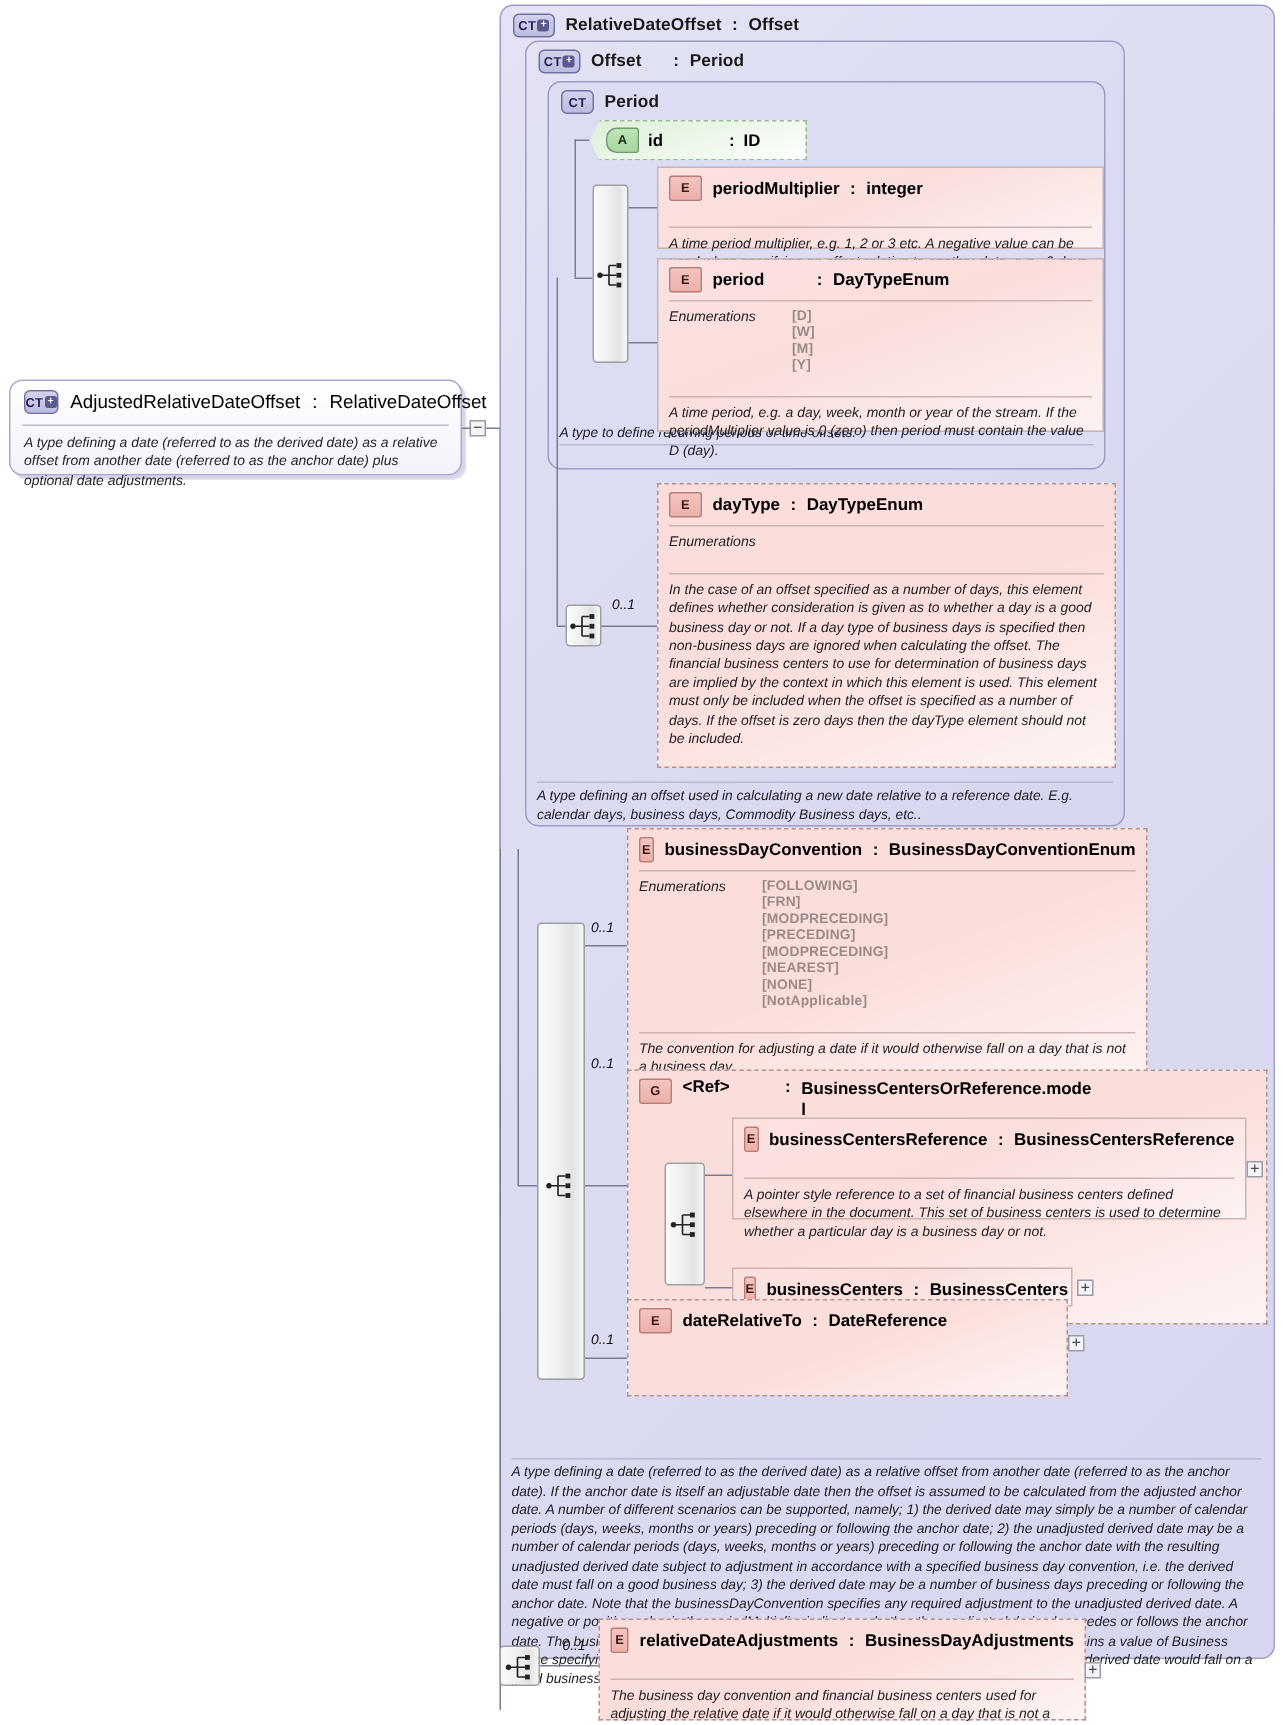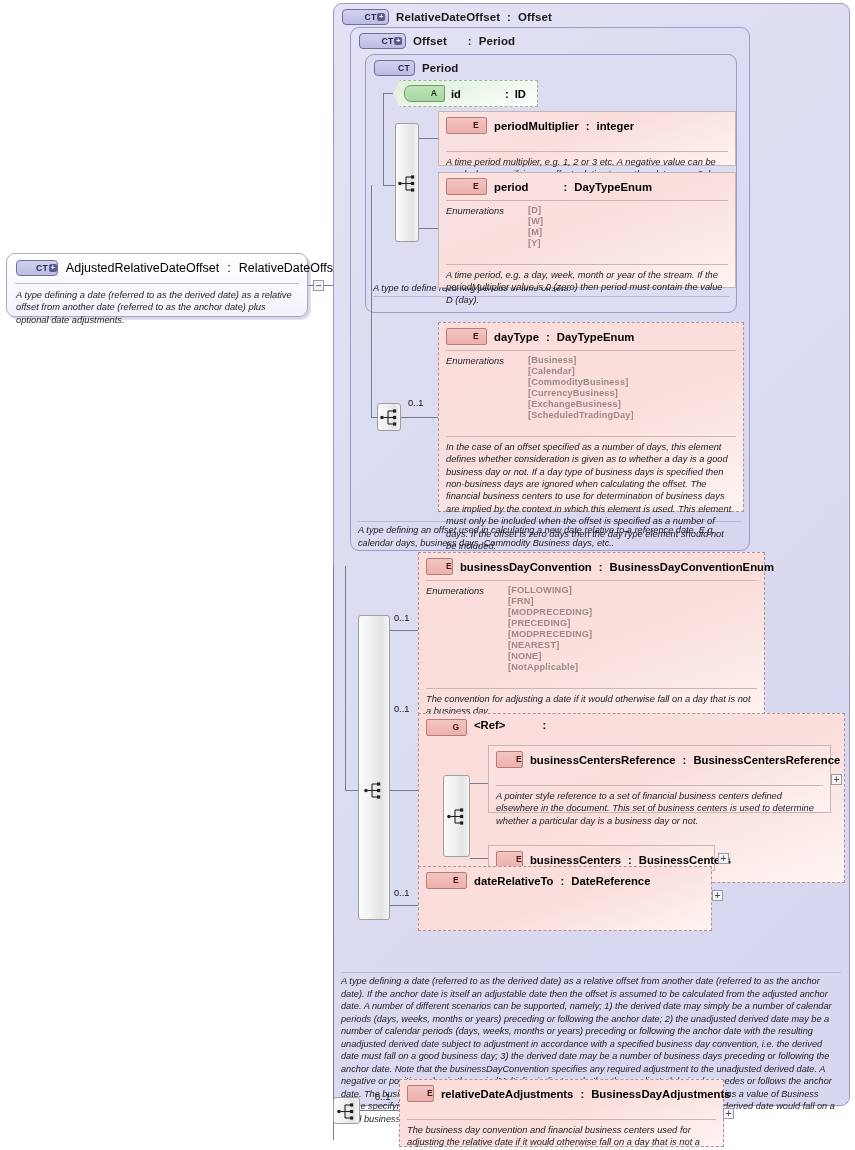--- a/index.html
+++ b/index.html
@@ -56,42 +56,42 @@
   .attr-box{
     background:linear-gradient(160deg,#dff0dc 0%,#e9f5e6 40%,#fdfffc 100%);
     border:1px dashed #9ab896;
   }
   .attr-head{display:flex;align-items:center;gap:6px;padding:4px 7px;}
   .attr-name{font-weight:bold;font-size:11.2px;}
 
   
   .badge{
     display:inline-flex;align-items:center;justify-content:center;
-    font-size:8.6px;font-weight:bold;line-height:1;letter-spacing:.2px;padding-left:19px;
+    font-size:8.6px;font-weight:bold;line-height:1;letter-spacing:.2px;
   }
   .badge-ct{width:26px;height:14px;border:1px solid #6f6f9c;border-radius:4px;
     background:linear-gradient(180deg,#d2d2ee,#bcbce2);color:#242450;gap:1px;}
   .badge-ct .pl{display:inline-block;width:8px;height:8px;border-radius:2px;background:#5a5a8e;
     color:#fff;font-size:7px;line-height:8px;text-align:center;}
   .badge-e{width:20px;height:15px;border:1px solid #b87c78;border-radius:2px;
     background:linear-gradient(180deg,#f3c4c0,#eeb0ab);color:#3a1a18;}
   .badge-g{width:20px;height:15px;border:1px solid #b87c78;border-radius:2px;
     background:linear-gradient(180deg,#f3c4c0,#eeb0ab);color:#3a1a18;}
   .badge-a{width:20px;height:15px;border:1px solid #6f9c6a;border-radius:7px 2px 2px 7px;
     background:linear-gradient(180deg,#bfe3b8,#a8d7a0);color:#183015;}
 
   
   .pm{
     width:11px;height:11px;border:1px solid #9a9aa8;background:#f4f4f7;
     display:flex;align-items:center;justify-content:center;
     font-size:10px;line-height:9px;color:#4a4a58;font-family:"DejaVu Sans Mono",monospace;
   }
 
   
-  .occ{font-size:9.2px;color:#111;}
+  .occ{font-style:italic;font-size:9.2px;color:#111;}
 
   
   .seqbar{
     background:linear-gradient(90deg,#fbfbfb 0%,#efefef 45%,#e2e2e2 75%,#f6f6f6 100%);
     border:1px solid #9f9f9f;border-radius:3px;
   }
   .seqicon{width:23px;height:21px;}
 
   
   .ln{background:#7a7a93;}
@@ -252,28 +252,20 @@
   <div class="el-head">
     <span class="badge badge-e">
         <span>E</span>
       </span>
     <span class="el-name">dayType</span>
     <span class="el-name">:</span>
     <span class="el-name">DayTypeEnum</span>
   </div>
   <div class="enum-wrap">
     <span class="enum-label">Enumerations</span>
-    <span class="enum-vals">
-      <span class="enum-val">[Business]</span>
-      <span class="enum-val">[Calendar]</span>
-      <span class="enum-val">[CommodityBusiness]</span>
-      <span class="enum-val">[CurrencyBusiness]</span>
-      <span class="enum-val">[ExchangeBusiness]</span>
-      <span class="enum-val">[ScheduledTradingDay]</span>
-    </span>
   </div>
   <div class="el-anno">In the case of an offset specified as a number of days, this element defines whether consideration is given as to whether a day is a good business day or not. If a day type of business days is specified then non-business days are ignored when calculating the offset. The financial business centers to use for determination of business days are implied by the context in which this element is used. This element must only be included when the offset is specified as a number of days. If the offset is zero days then the dayType element should not be included.</div>
 </div>
 
 <div class="abs ln lnv" style="left:345px;top:566px;height:224px;"></div>
 <div class="abs ln lnh" style="left:345px;top:790px;width:13px;"></div>
 <div class="abs seqbar" style="left:358px;top:615px;width:32px;height:305px;">
   <svg class="abs seqicon" style="left:4px;top:164px;" viewBox="0 0 23 21">
     <circle cx="3" cy="10.5" r="1.8" fill="#222"></circle>
     <line x1="4.5" y1="10.5" x2="9" y2="10.5" stroke="#222" stroke-width="1.1"></line>
@@ -319,20 +311,24 @@
   <div class="el-anno">The convention for adjusting a date if it would otherwise fall on a day that is not a business day.</div>
 </div>
 
 <div class="abs el-box dashed" style="left:418px;top:713px;width:427px;height:170px;">
   <div class="el-head" style="align-items:flex-start;">
     <span class="badge badge-g">
         <span>G</span>
       </span>
     <span class="el-name">&lt;Ref&gt;</span>
     <span class="el-name" style="margin-left:30px;">:</span>
+    <span class="el-name" style="line-height:1.25;">
+      <span>BusinessCentersOrReference.mode</span><br>
+      <span>l</span>
+    </span>
   </div>
 </div>
 
 <div class="abs seqbar" style="left:443px;top:775px;width:27px;height:82px;">
   <svg class="abs seqicon" style="left:2px;top:30px;" viewBox="0 0 23 21">
     <circle cx="3" cy="10.5" r="1.8" fill="#222"></circle>
     <line x1="4.5" y1="10.5" x2="9" y2="10.5" stroke="#222" stroke-width="1.1"></line>
     <line x1="9" y1="4" x2="9" y2="17" stroke="#222" stroke-width="1.1"></line>
     <line x1="9" y1="4" x2="14" y2="4" stroke="#222" stroke-width="1.1"></line>
     <line x1="9" y1="10.5" x2="14" y2="10.5" stroke="#222" stroke-width="1.1"></line>

